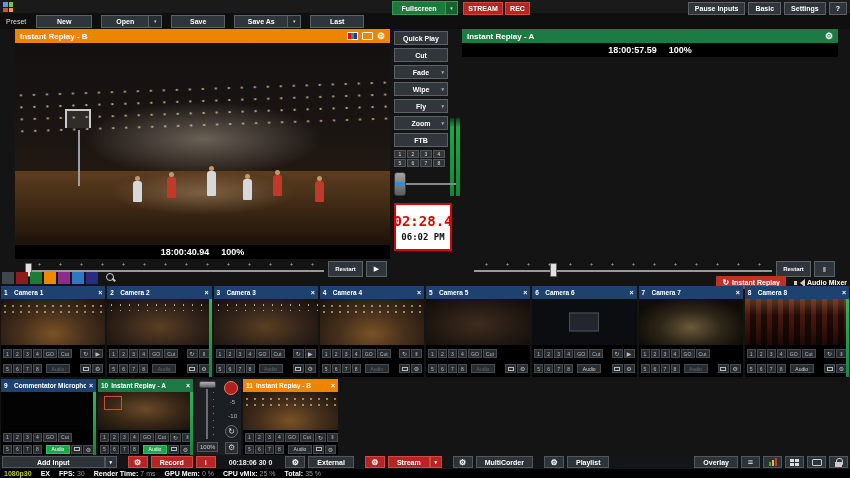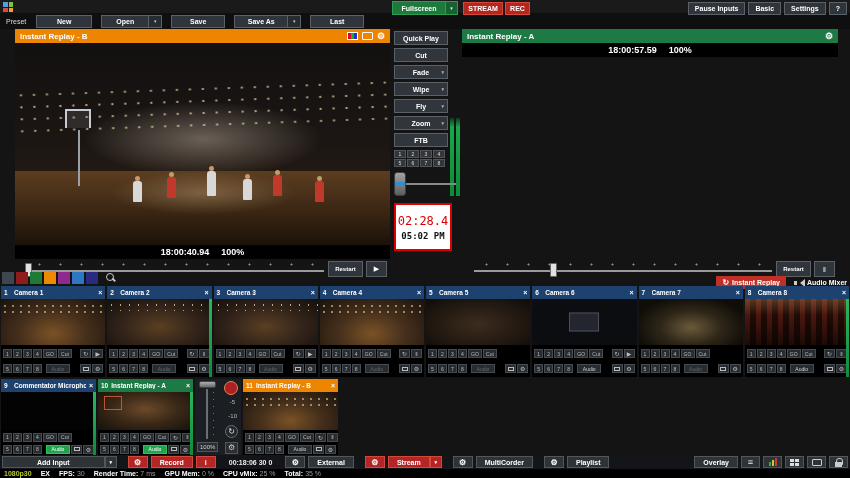--- a/index.html
+++ b/index.html
@@ -100,21 +100,21 @@
 .tr-btn .dd{position:absolute;right:3px;font-size:5px;color:#aaa}
 .num-grid{display:grid;grid-template-columns:repeat(4,12px);gap:1px;margin-top:3px;width:54px}
 .num-btn{height:8px;background:#31363c;border:1px solid #555;color:#ddd;font-size:5px;display:flex;align-items:center;justify-content:center;cursor:pointer}
 .master-meter{position:absolute;left:56px;top:87px;width:10px;height:78px;display:flex;gap:2px}
 .mbar{flex:1;background:linear-gradient(180deg,#0d3a1c 0%,#18a848 12%,#0f8a38 100%)}
 .tbar{position:relative;height:26px;margin-top:4px;width:62px}
 .tbar .tbar-track{position:absolute;left:5px;right:0;top:12px;height:2px;background:#8a8a8a}
 .tbar .tbar-handle{position:absolute;left:0;top:1px;width:12px;height:24px;background:linear-gradient(#a2a2a2,#5d5d5d);border:1px solid #3d3d3d;border-radius:3px;cursor:pointer}
 .tbar .tbar-handle::after{content:"";position:absolute;left:0;right:0;top:9px;height:4px;background:#2e8fd8}
 .clock{width:58px;height:48px;margin-top:6px;background:#fff;border:2px solid #dd0000;display:flex;flex-direction:column;align-items:center;justify-content:center;gap:3px}
-.clock .cd{color:#dd0000;font-size:12px;font-weight:normal;font-family:"DejaVu Sans Mono",monospace}
+.clock .cd{color:#dd0000;font-size:14px;font-weight:bold;font-family:"DejaVu Sans Mono",monospace}
 .clock .tm{color:#111;font-size:9px;font-weight:bold;font-family:"DejaVu Sans Mono",monospace}
 
 
 .replaybar{position:absolute;right:3px;top:276px;height:13px;display:flex;gap:8px;align-items:center}
 .ir-btn{background:#c03026;color:#fff;font-size:7px;font-weight:bold;height:13px;display:flex;align-items:center;gap:3px;padding:0 6px;cursor:pointer}
 .ir-btn .ic{font-size:8px;line-height:1}
 .mixer{display:flex;align-items:center;gap:4px;font-size:7px;font-weight:bold;color:#fff;cursor:pointer}
 .spk{position:relative;width:9px;height:8px}
 .spk::before{content:"";position:absolute;left:0;top:2px;width:3px;height:4px;background:#ccc}
 .spk::after{content:"";position:absolute;left:2px;top:0;border:4px solid transparent;border-right:5px solid #ccc}
@@ -351,21 +351,21 @@
     <div class="master-meter">
         <div class="mbar"></div>
         <div class="mbar"></div>
       </div>
     <div class="tbar">
       <div class="tbar-track"></div>
       <div class="tbar-handle"></div>
     </div>
     <div class="clock">
       <span class="cd">02:28.4</span>
-      <span class="tm">05:02 PM</span>
+      <span class="tm">06:02 PM</span>
     </div>
   </div>
 
   <div class="replaybar">
     <span class="ir-btn">
       <span class="ic">↻</span>
       <span>Instant Replay</span>
     </span>
     <span class="mixer">
       <span class="spk"></span>

